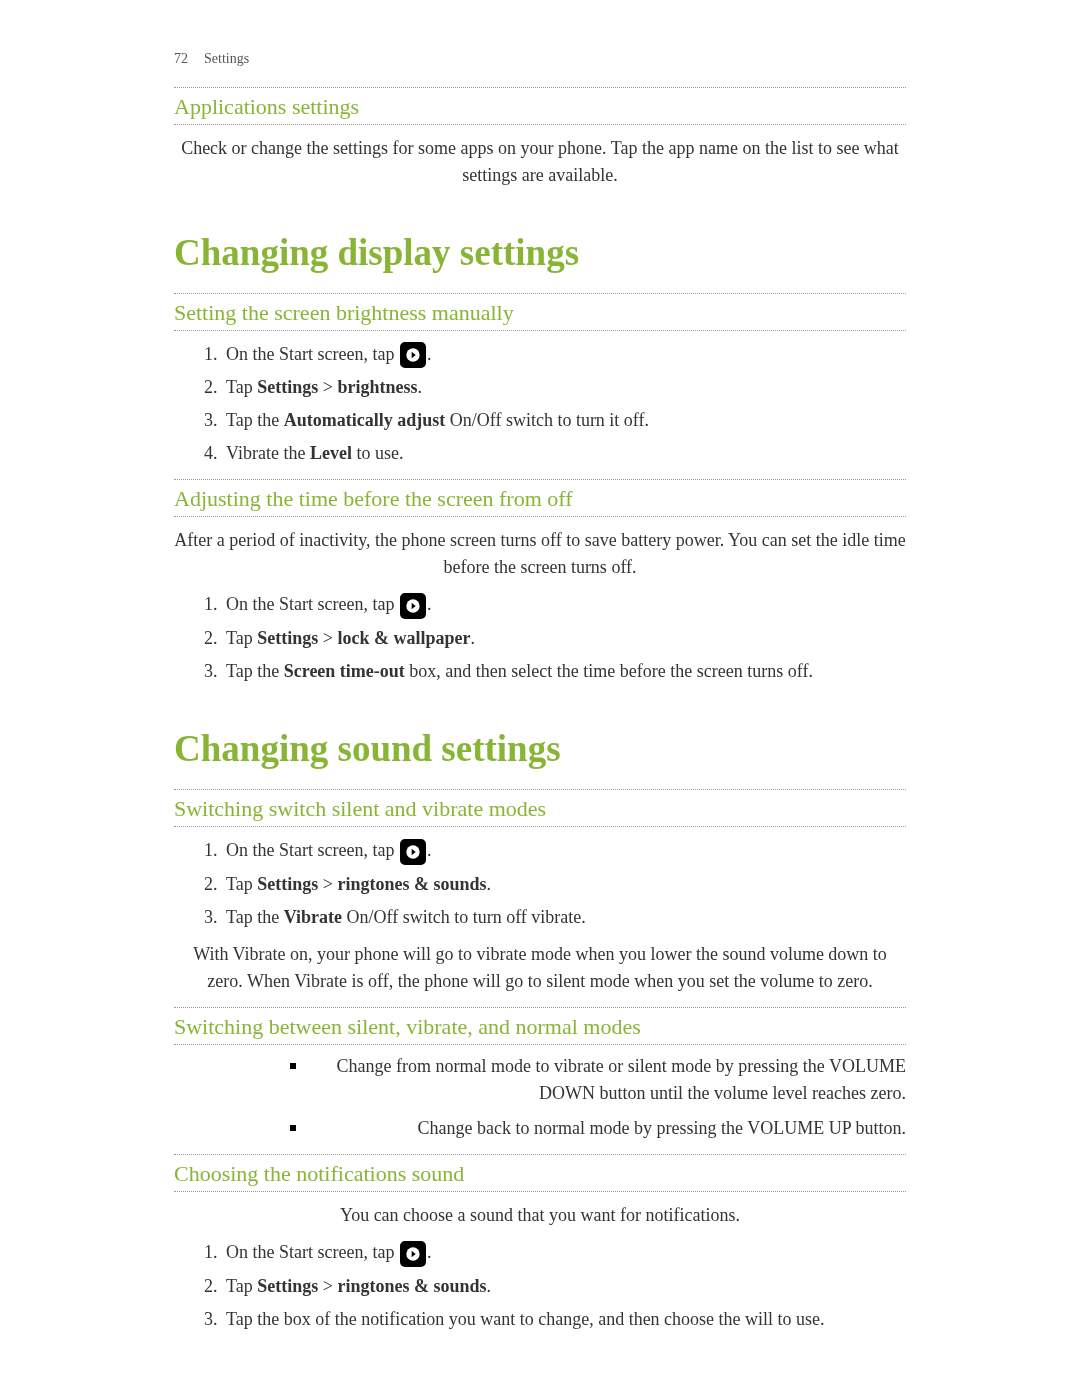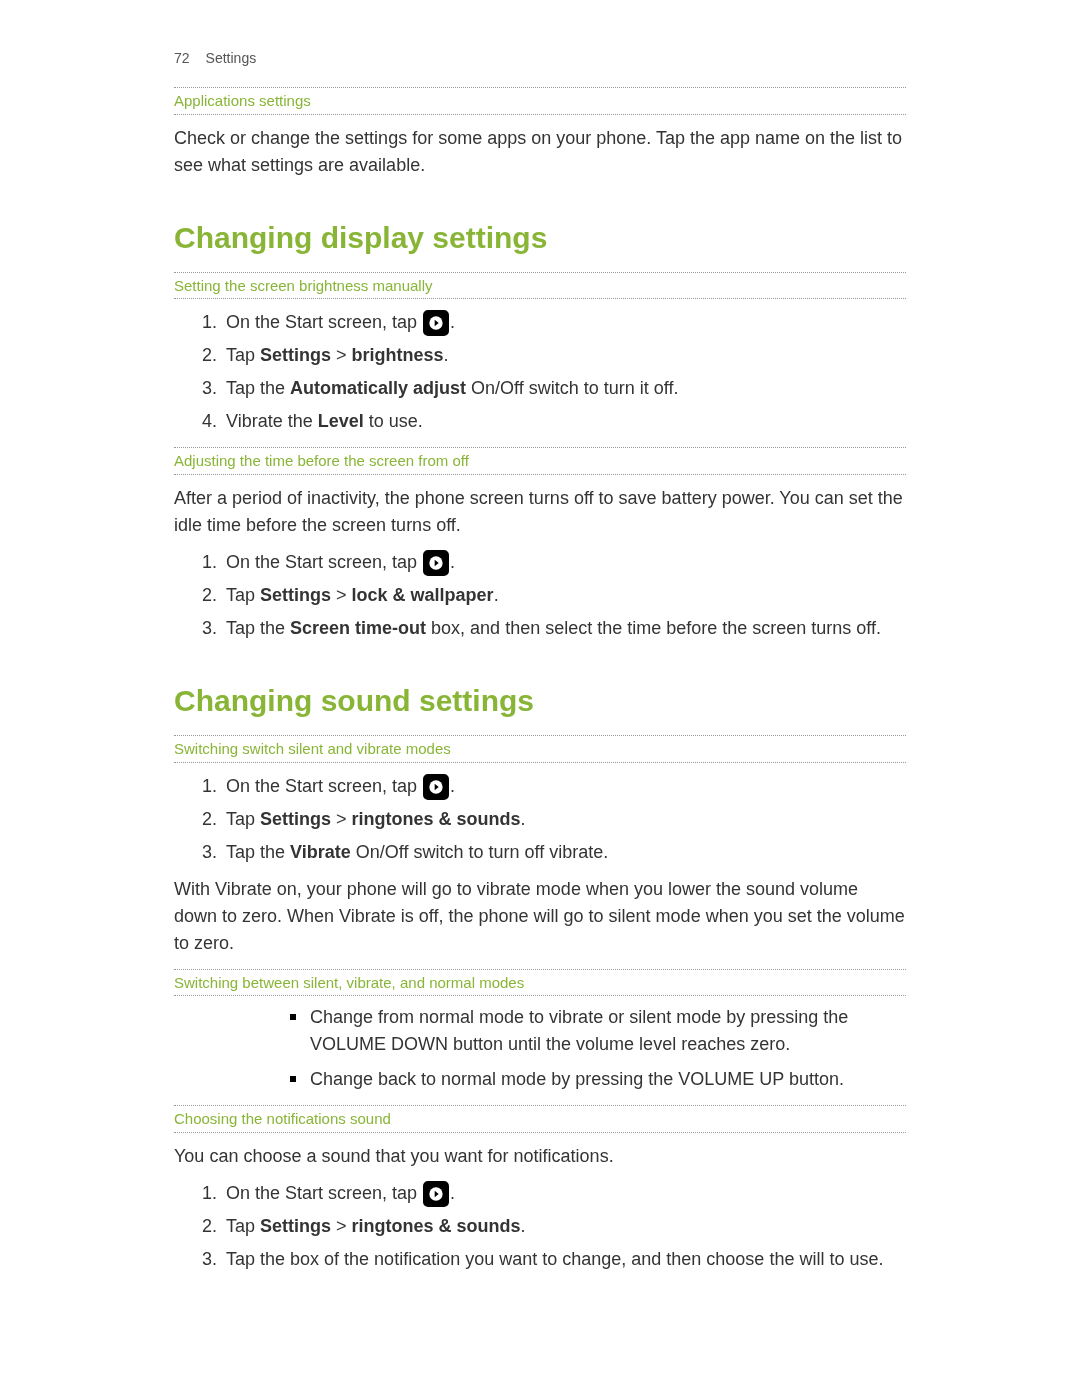--- a/index.html
+++ b/index.html
@@ -15,66 +15,69 @@
     color: var(--text);
     font-size: 18px;
     line-height: 1.5;
   }
   .page {
     width: 1080px;
     min-height: 1397px;
     margin: 0 auto;
     padding: 48px 174px 60px 174px;
     box-sizing: border-box;
+    font-family: Liberation Serif, serif;
   }
   .header {
     display: flex;
     gap: 16px;
     font-size: 14px;
     color: #555;
     margin-bottom: 18px;
   }
   .dotted-top-bottom {
     border-top: 1px dotted #999;
     border-bottom: 1px dotted #999;
     padding: 2px 0 1px 0;
     margin-top: 12px;
   }
   h2.section {
     color: var(--green);
     font-weight: 400;
-    font-size: 15px;
+    font-size: 22px;
     margin: 0;
   }
   h1.major {
     color: var(--green);
     font-weight: 700;
-    font-size: 30px;
+    font-size: 37px;
     margin: 36px 0 6px 0;
   }
   p.body {
     margin: 10px 0 0 0;
+    text-align: center;
   }
   ol {
     margin: 10px 0 0 0;
     padding-left: 44px;
   }
   ol li {
     padding-left: 4px;
     margin: 6px 4px;
   }
   ul.square {
     list-style: none;
     margin: 8px 0 0 0;
     padding-left: 116px;
   }
   ul.square li {
     position: relative;
     padding-left: 20px;
     margin: 8px 0;
+    text-align: right;
   }
   ul.square li::before {
     content: "";
     position: absolute;
     left: 0;
     top: 0.55em;
     width: 6px;
     height: 6px;
     background: #000;
   }

